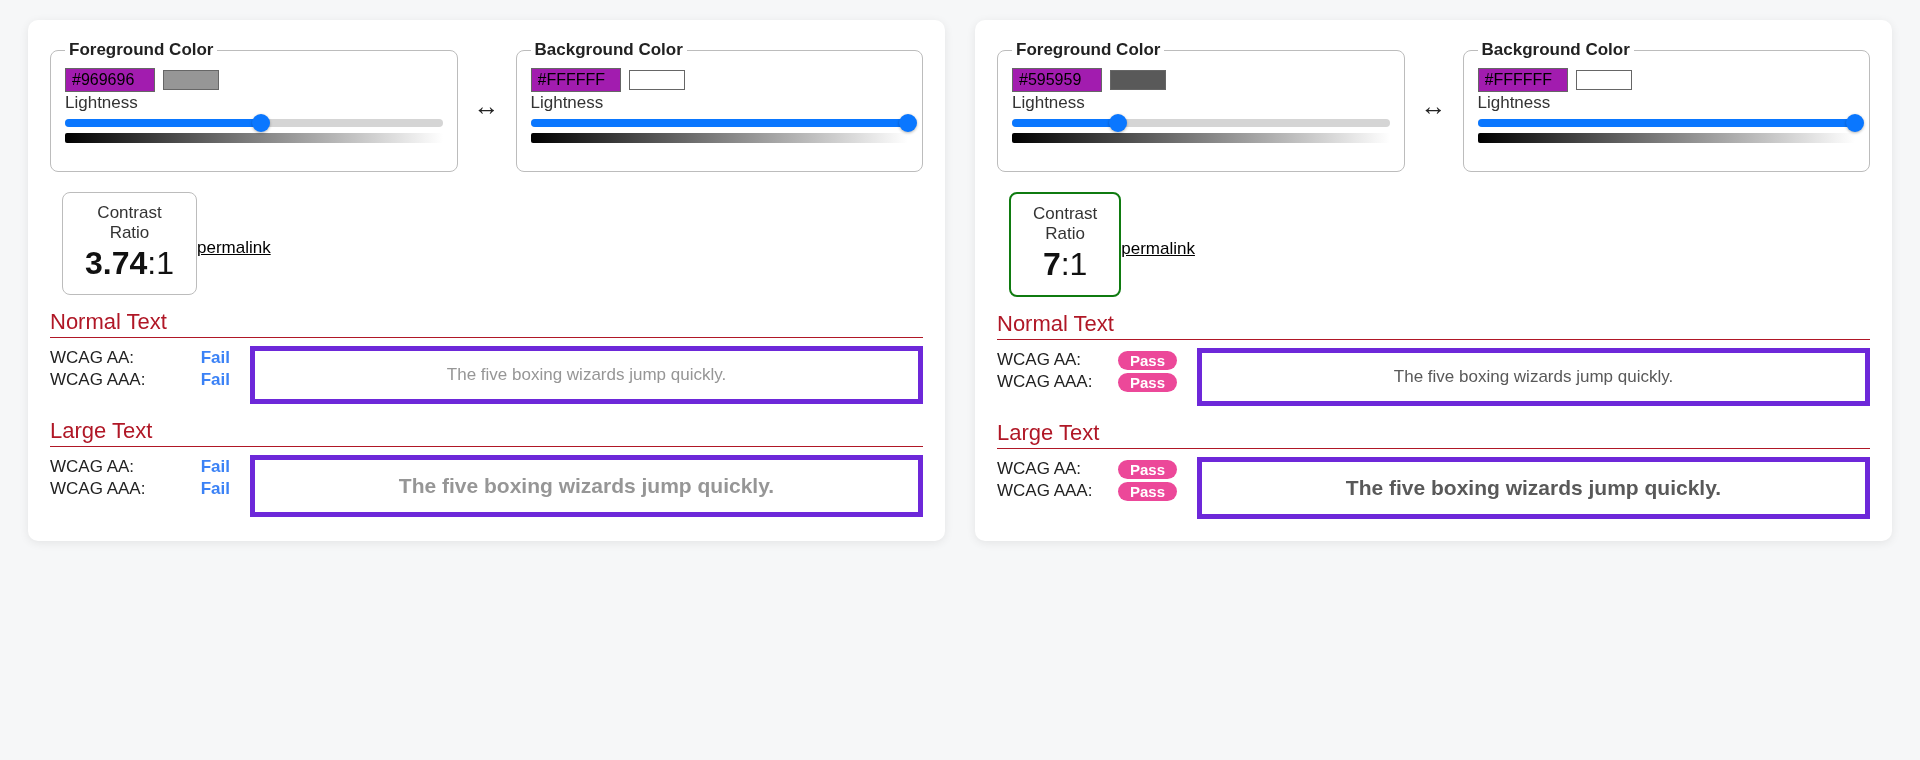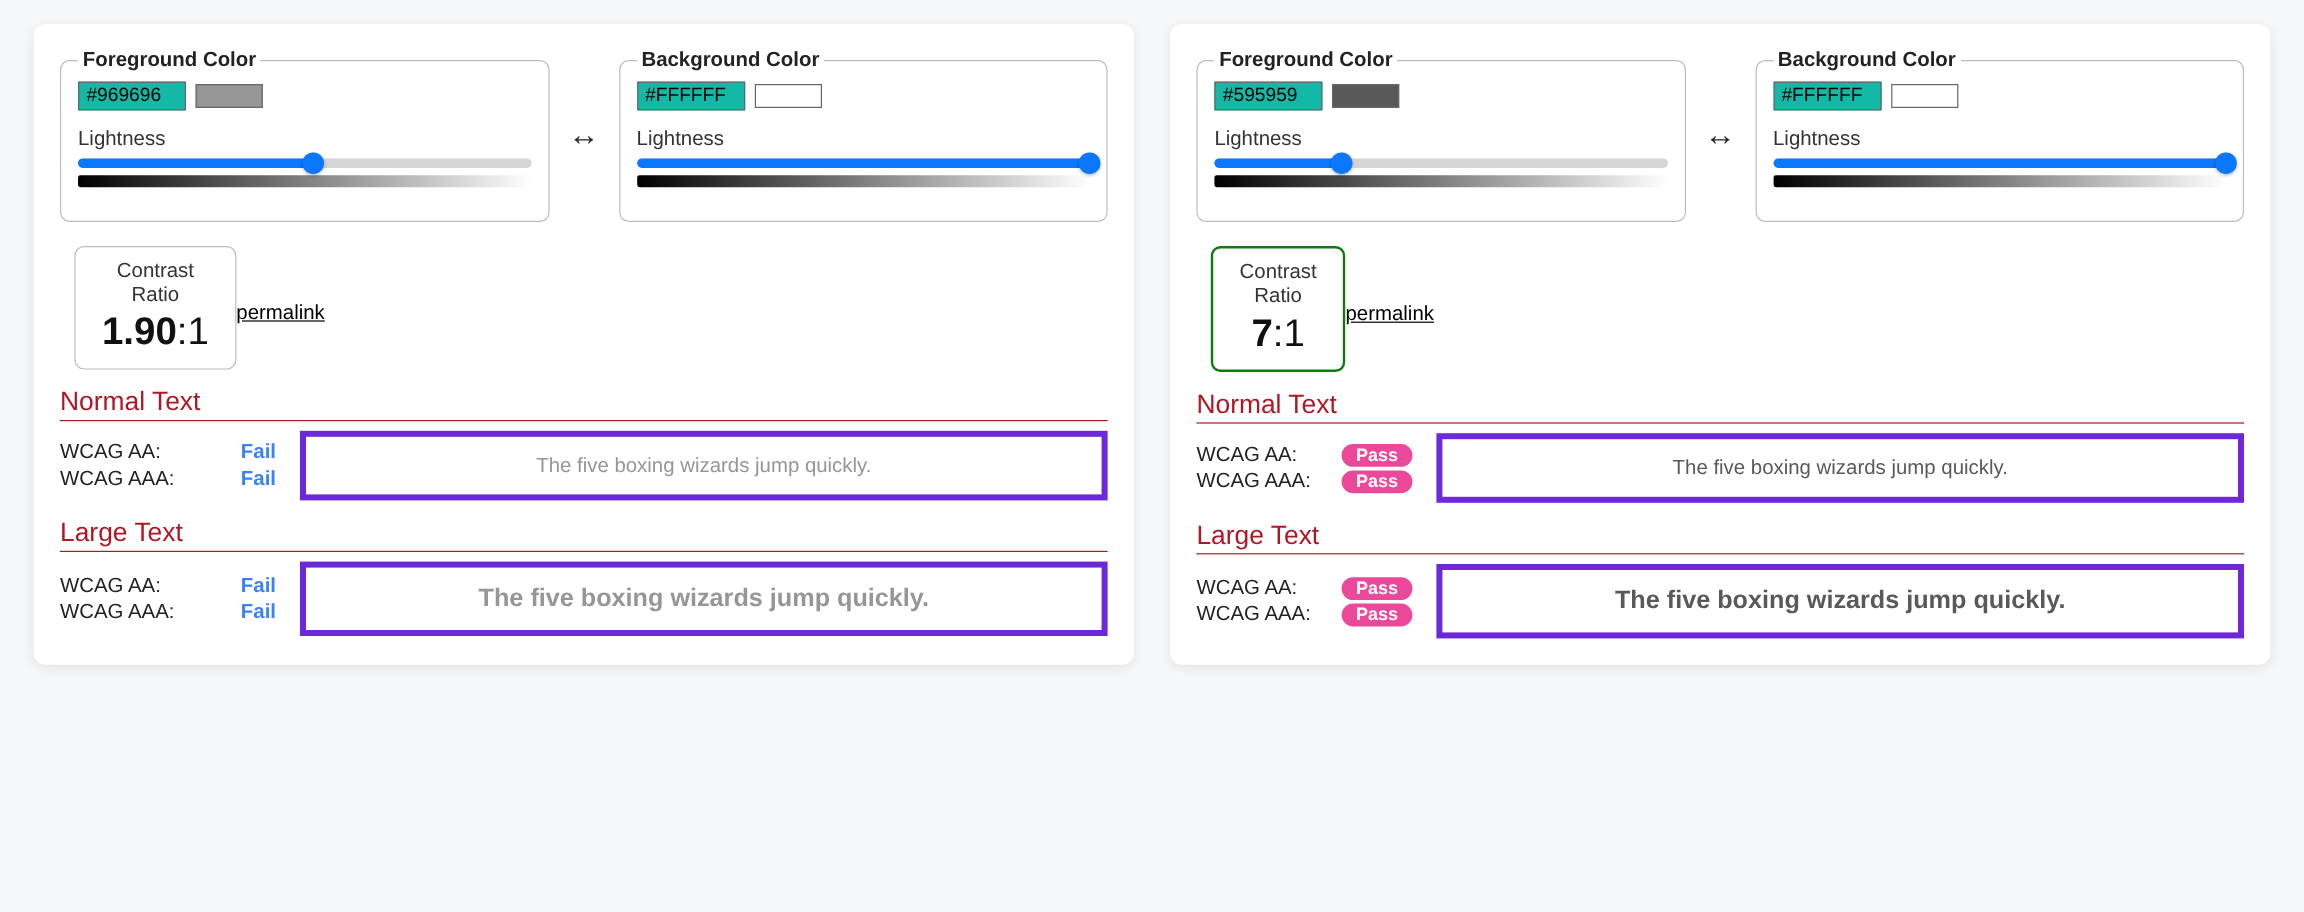--- a/index.html
+++ b/index.html
@@ -44,31 +44,31 @@
     display: flex;
     align-items: center;
     gap: 8px;
   }
   .hexinput {
     font-family: inherit;
     font-size: 16px;
     padding: 2px 6px;
     width: 90px;
     border: 1px solid #666;
-    background: #14b8a6;
+    background: #a21caf;
   }
   .swatch {
     width: 56px;
     height: 20px;
     border: 1px solid #666;
   }
   .lightness-label {
     font-size: 17px;
     color: #333;
-    margin-top: 14px;
+    margin-top: 1px;
   }
   .slider-wrap {
     position: relative;
     width: 100%;
     margin-top: 6px;
   }
   .slider-track {
     position: relative;
     height: 8px;
     border-radius: 4px;
@@ -145,21 +145,20 @@
   .section-title {
     color: #b01726;
     font-size: 22px;
     margin-top: 14px;
     border-bottom: 1px solid #b01726;
     padding-bottom: 2px;
   }
 
   .result-row {
     display: flex;
-    align-items: center;
     gap: 20px;
     margin-top: 8px;
   }
   .criteria {
     width: 180px;
     font-size: 17px;
     color: #222;
   }
   .criteria .line {
     display: flex;
@@ -235,21 +234,21 @@
           <div class="gradient-bar"></div>
         </div>
       </fieldset>
 
     </div>
 
     <div class="ratio-block">
       <div class="ratio-card">
         <div class="ratio-title">Contrast Ratio</div>
         <div class="ratio-value">
-          <span class="num">1.90</span><span>:1</span>
+          <span class="num">3.74</span><span>:1</span>
         </div>
       </div>
       <a class="permalink">permalink</a>
     </div>
 
     <div class="section-title">Normal Text</div>
     <div class="result-row">
       <div class="criteria">
         <div class="line">
             <span>WCAG AA:</span>

